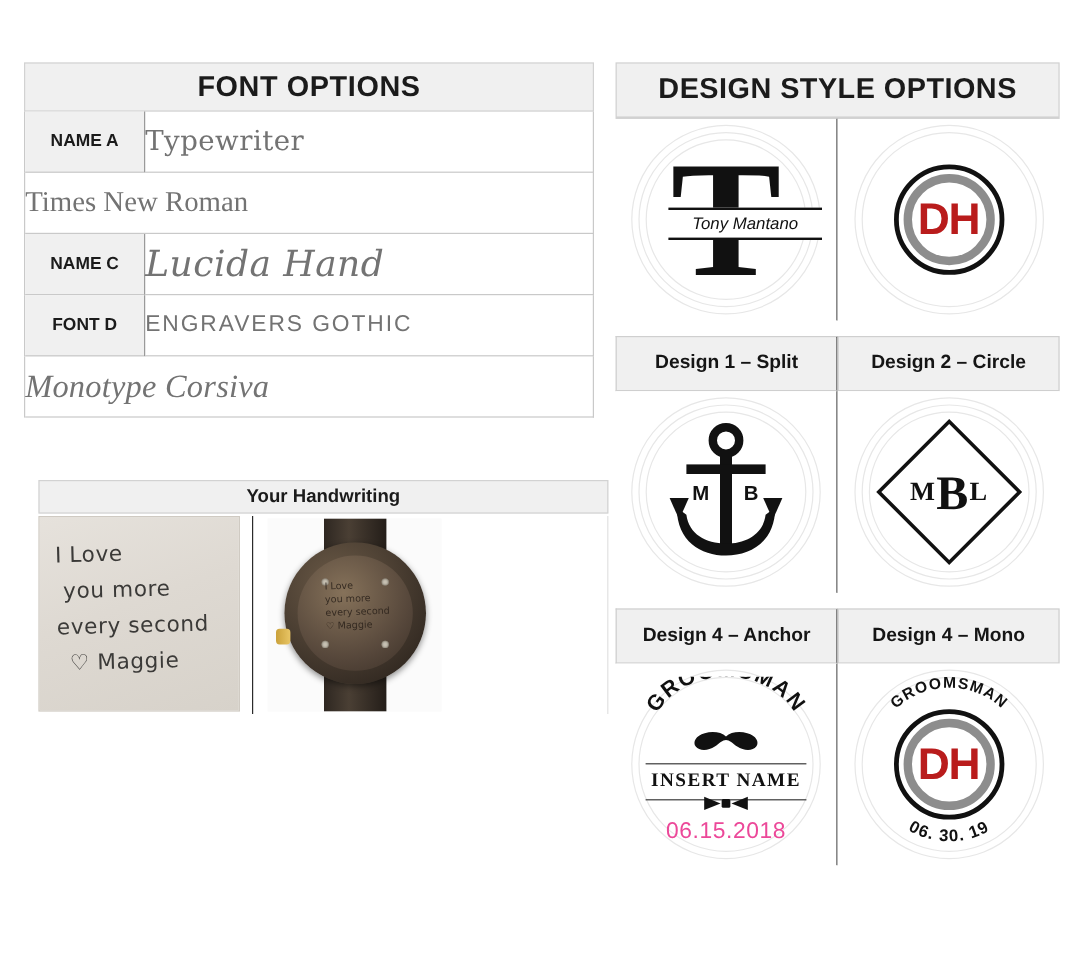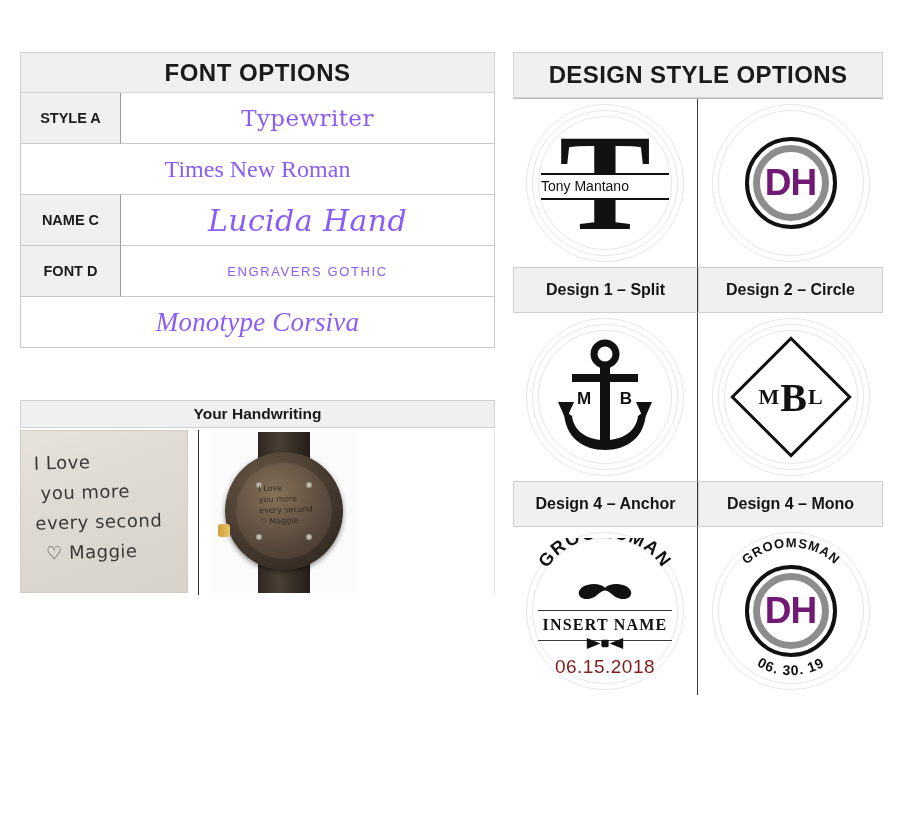--- a/index.html
+++ b/index.html
@@ -33,35 +33,35 @@
     background: #f0f0f0;
     border-right: 1px solid #9a9a9a;
     border-bottom: 1px solid #c9c9c9;
     display: flex; align-items: center; justify-content: center;
     font-size: 14.5px; font-weight: 700; color: #1b1b1b;
   }
   .font-row .fr-sample {
     flex: 1;
     border-bottom: 1px solid #c9c9c9;
     border-right: 1px solid #c9c9c9;
-    display: flex; align-items: center; justify-content: center;
-    color: #8b5cf6;
+    display: flex; align-items: center; 
+    color: #737373;
   }
   .font-row:first-child .fr-label,
   .font-row:first-child .fr-sample { border-top: 1px solid #c9c9c9; }
   .font-row.last .fr-label { border-bottom: 1px solid #9a9a9a; }
 
   .s-typewriter { font-family: "DejaVu Serif", serif; font-size: 23px; letter-spacing: .4px; }
   .s-times      { font-family: "Liberation Serif", serif; font-size: 24px; }
   .s-lucida     { font-family: "DejaVu Serif", serif; font-style: italic; font-size: 30px; letter-spacing: .4px; }
-  .s-engravers  { font-family: "Liberation Sans", sans-serif; font-size: 13px; letter-spacing: 1.6px; font-variant: small-caps; text-transform: uppercase; }
+  .s-engravers  { font-family: "Liberation Sans", sans-serif; font-size: 19px; letter-spacing: 1.6px; font-variant: small-caps; text-transform: uppercase; }
   .s-corsiva    { font-family: "Liberation Serif", serif; font-style: italic; font-size: 27px; letter-spacing: .2px; }
 
   
-  #hand-panel { position: absolute; left: 20px; top: 400px; width: 475px; }
+  #hand-panel { position: absolute; left: 32px; top: 400px; width: 475px; }
   #hand-title { height: 28px; font-size: 15.5px; font-weight: 700; }
   #hand-body {
     display: flex; height: 165px; margin-top: 2px;
     border-right: 1px solid #e2e2e2;
   }
   #hand-left  { width: 170px; position: relative; }
   #hand-mid   { width: 1px; background: #2b2b2b; margin: 0 8px; }
   #hand-right { flex: 1; position: relative; }
 
   
@@ -122,21 +122,21 @@
   .dgrid { position: relative; }
   .drow { display: flex; }
   .dcell {
     width: 50%;
     height: 168px;
     position: relative;
     display: flex; align-items: center; justify-content: center;
     background: #fff;
   }
   .dcell.left { border-right: 1px solid #3a3a3a; }
-  .lrow { display: flex; }
+  .lrow { display: flex; margin-top: 13px; }
   .lcell {
     width: 50%; height: 46px;
     background: #f0f0f0;
     border: 1px solid #cfcfcf;
     display: flex; align-items: center; justify-content: center;
     font-size: 16px; font-weight: 700; color: #151515;
   }
   .lcell.left { border-right: 1px solid #3a3a3a; }
   .drow.topborder { border-top: 1px solid #bcbcbc; }
 
@@ -152,43 +152,45 @@
   
   .d1 { width: 132px; height: 120px; position: relative; }
   .d1 .bigT {
     position: absolute; left: 0; top: 0; width: 132px;
     text-align: center;
     font-family: "Liberation Serif", serif;
     font-weight: 700; font-size: 138px; line-height: 120px;
     color: #111;
   }
   .d1 .nameband {
-    position: absolute; left: 2px; top: 50px; width: 128px;
+    position: absolute; left: 18px; top: 50px; width: 128px;
     border-top: 2px solid #111; border-bottom: 2px solid #111;
     background: #fff;
+    text-align: center;
     font-family: "Liberation Sans", sans-serif;
     font-size: 14px; line-height: 19px; color: #111;
     padding: 2px 0;
+    font-style: italic;
   }
 
   
   .badge {
     width: 92px; height: 92px; border-radius: 50%;
     border: 4px solid #111;
     display: flex; align-items: center; justify-content: center;
     position: relative;
   }
   .badge::after {
     content: ""; position: absolute; left: 4px; top: 4px; right: 4px; bottom: 4px;
     border-radius: 50%; border: 7px solid #8d8d8d;
   }
   .badge .mono {
     position: relative; z-index: 3;
     font-family: "Liberation Sans", sans-serif;
-    font-weight: 700; font-size: 37px; letter-spacing: -1px; color: #701a75;
+    font-weight: 700; font-size: 37px; letter-spacing: -1px; color: #b91c1c;
   }
 
   
   .anchor { width: 110px; height: 118px; }
 
   
   .diamond-wrap { width: 124px; height: 124px; position: relative; }
   .diamond {
     position: absolute; left: 50%; top: 50%;
     width: 86px; height: 86px; margin: -43px 0 0 -43px;
@@ -210,39 +212,39 @@
   .d5 .iname {
     position: absolute; left: 0; top: 78px; width: 150px;
     font-family: "Liberation Serif", serif; font-weight: 700;
     font-size: 16px; letter-spacing: 1.2px; color: #111;
   }
   .d5 .rule2 { position: absolute; left: 8px; top: 102px; width: 134px; border-top: 1px solid #3b3b3b; }
   .d5 .bowtie { position: absolute; left: 50%; top: 98px; transform: translateX(-50%); }
   .d5 .date {
     position: absolute; left: 0; top: 118px; width: 150px;
     font-family: "Liberation Sans", sans-serif;
-    font-size: 19px; letter-spacing: .5px; color: #7f1d1d;
+    font-size: 19px; letter-spacing: .5px; color: #ec4899;
   }
 
   
   .d6 { width: 150px; height: 150px; position: relative; }
   .d6 .badgepos { position: absolute; left: 50%; top: 50%; transform: translate(-50%,-50%); }
   .d6 .arctop { position: absolute; left: 0; top: -2px; width: 150px; height: 56px; }
   .d6 .arcbot { position: absolute; left: 0; bottom: -4px; width: 150px; height: 50px; }
 </style>
 </head>
 <body>
 
 <div id="root">
 
   <section id="font-panel">
     <div id="font-title" class="hdr-cell">FONT OPTIONS</div>
 
     <div class="font-row">
-      <div class="fr-label">STYLE A</div>
+      <div class="fr-label">NAME A</div>
       <div class="fr-sample">
         <span class="s-typewriter">Typewriter</span>
       </div>
     </div>
 
     <div class="font-row">
       <div class="fr-sample">
         <span class="s-times">Times New Roman</span>
       </div>
     </div>

